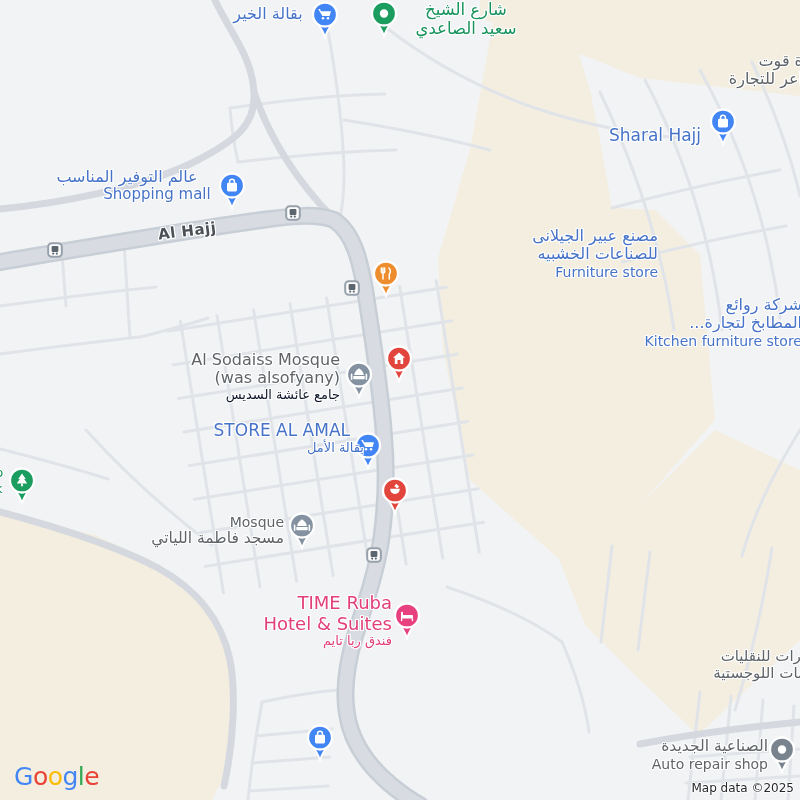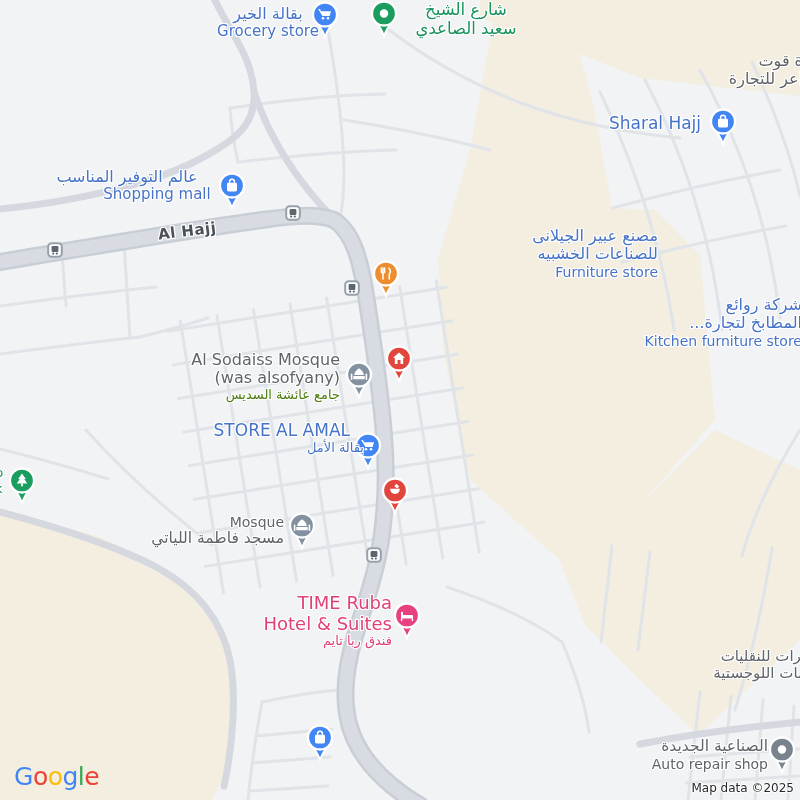--- a/index.html
+++ b/index.html
@@ -6,21 +6,21 @@
   body{width:800px;height:800px;overflow:hidden;font-family:"DejaVu Sans",sans-serif;}
   .map{position:relative;width:800px;height:800px;background:#f2f3f5;overflow:hidden;}
   .base{position:absolute;left:0;top:0;}
   .lbl{position:absolute;line-height:1.15;white-space:nowrap;
        text-shadow:0 1px 0 #fff,0 -1px 0 #fff,1px 0 0 #fff,-1px 0 0 #fff,
                    1px 1px 0 #fff,-1px -1px 0 #fff,1px -1px 0 #fff,-1px 1px 0 #fff;}
   .blue{color:#4673c8;}
   .gray{color:#5f6468;}
   .green{color:#17935b;}
   .pink{color:#e23e77;}
-  .muted{color:#4d7c0f;}
+  .muted{color:#0f172a;}
   .c{text-align:center;} .r{text-align:right;}
   .pin{position:absolute;width:30px;height:38px;}
   .bus{position:absolute;width:16px;height:16px;}
   .logo{position:absolute;left:14px;bottom:9px;font-size:25px;font-weight:normal;letter-spacing:-.5px;}
   .attr{position:absolute;right:6px;bottom:5px;font-size:12px;color:#26282b;
         text-shadow:0 1px 0 #fff,0 -1px 0 #fff,1px 0 0 #fff,-1px 0 0 #fff;padding-left:44px;}
 </style>
 </head>
 <body>
 
@@ -229,34 +229,33 @@
       </svg></div>
 
   <div class="pin" style="left:767px;top:736px"><svg width="30" height="38">
         <path d="M15,36 C12.8,29.5 9.5,26 7.8,21.5 L22.2,21.5 C20.5,26 17.2,29.5 15,36 Z" fill="#78838e" stroke="#fff" stroke-width="2"></path>
         <circle cx="15" cy="13.5" r="12" fill="#78838e" stroke="#fff" stroke-width="2.3"></circle>
         <circle cx="15" cy="13.5" r="4.2" fill="#fff"></circle>
       </svg></div>
 
   <div class="lbl blue c" style="left:190px;top:5px;width:156px">
     <div dir="rtl" style="font-size:16px">بقالة الخير</div>
-    <div style="font-size:15px">Grocery store</div>
   </div>
 
   <div class="lbl green c" style="left:398px;top:1px;width:136px;font-size:16.5px">
     <div dir="rtl">شارع الشيخ</div>
     <div dir="rtl">سعيد الصاعدي</div>
   </div>
 
   <div class="lbl gray r" style="right:-3px;top:52px;font-size:16px">
     <div dir="rtl">ة قوت</div>
     <div dir="rtl">اعر للتجارة</div>
   </div>
 
-  <div class="lbl blue c" style="left:596px;top:114px;width:118px;font-size:17px">
+  <div class="lbl blue c" style="left:596px;top:126px;width:118px;font-size:17px">
     <div>Sharal Hajj</div>
   </div>
 
   <div class="lbl blue c" style="left:36px;top:168px;width:182px">
     <div dir="rtl" style="font-size:16px">عالم التوفير المناسب</div>
     <div style="font-size:15px;padding-left:60px">Shopping mall</div>
   </div>
 
   <div class="lbl" style="left:158px;top:223px;font-size:15px;font-weight:bold;color:#4b5157;transform:rotate(-7deg);letter-spacing:.5px">
     <span>Al Hajj</span>

